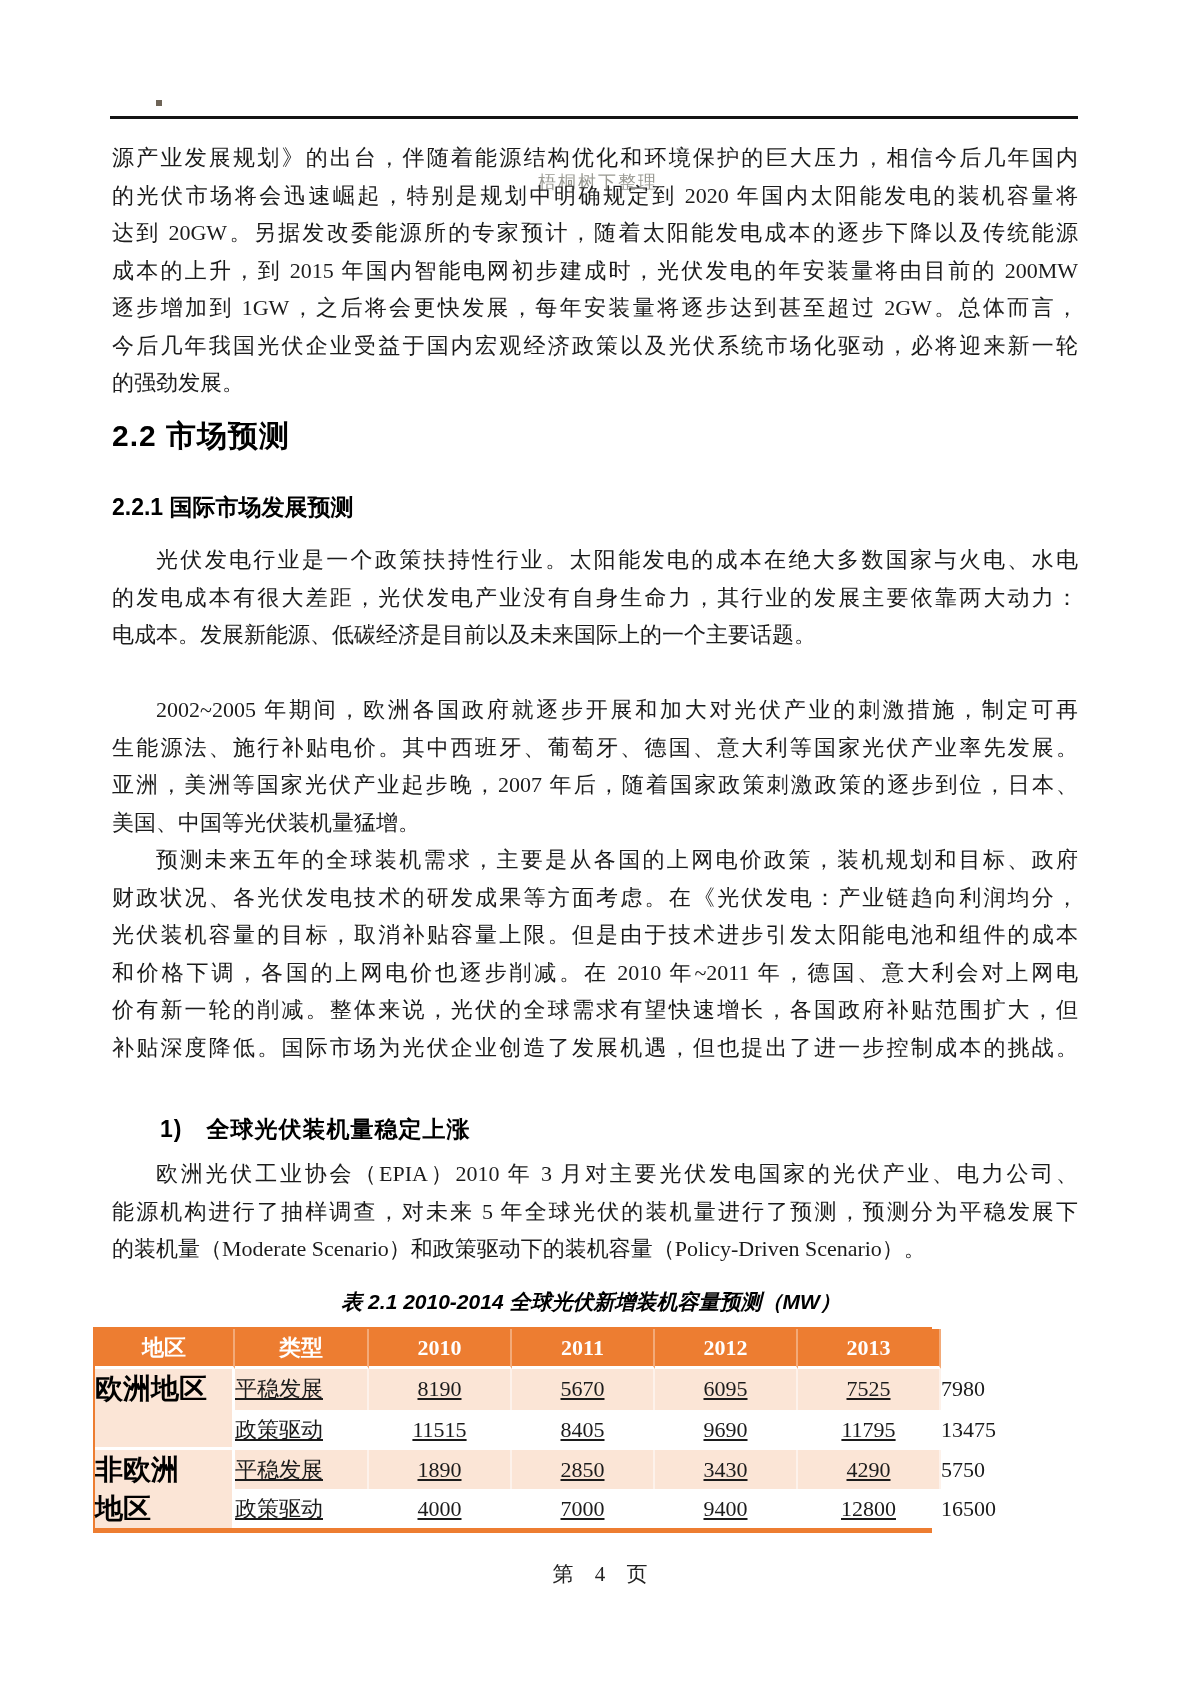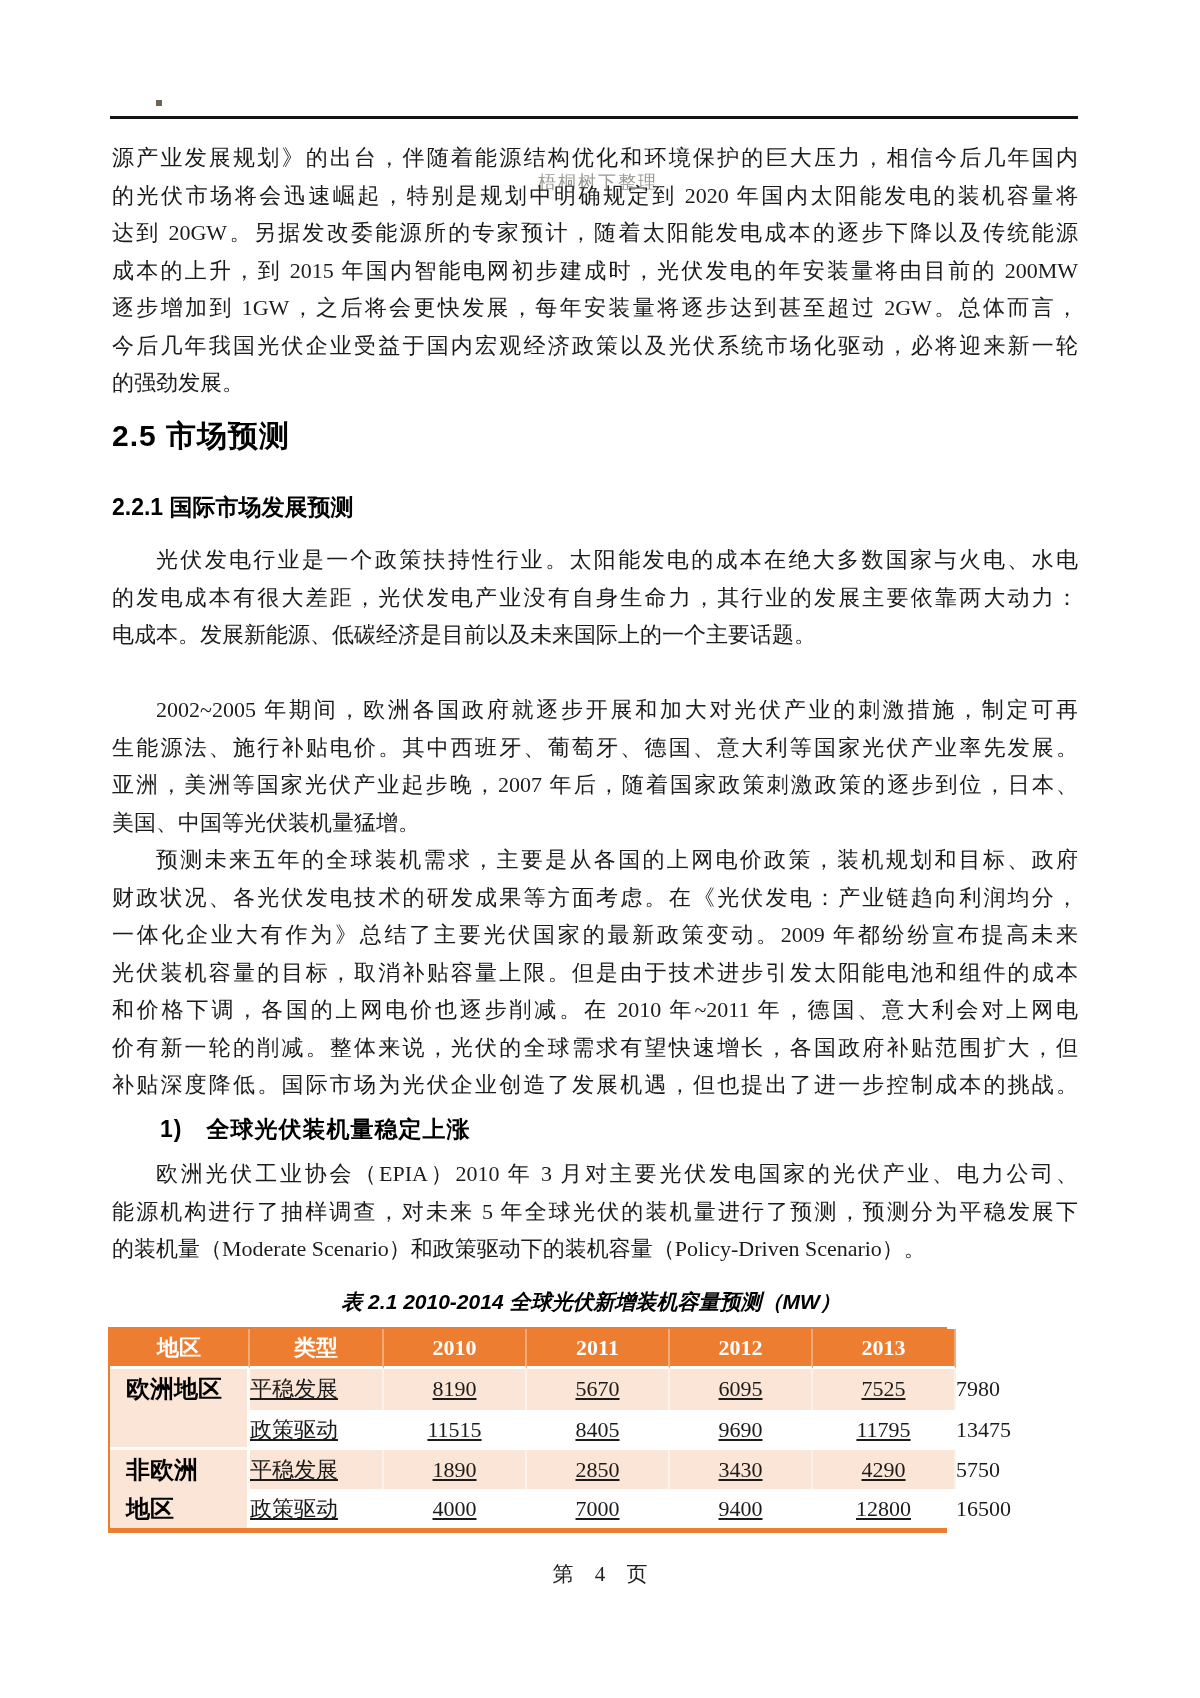--- a/index.html
+++ b/index.html
@@ -21,33 +21,33 @@
 
   .h-sec{position:absolute;left:112px;font-family:"Liberation Sans","DejaVu Sans",sans-serif;
          font-weight:700;color:#000;}
   #h22{top:416px;font-size:30px;letter-spacing:1px;}
   #h221{top:492px;font-size:23px;}
   #hlist{top:1114px;left:160px;font-size:23px;letter-spacing:1px;}
 
   .table-caption{position:absolute;left:95px;top:1288px;width:992px;text-align:center;
                  font-family:"Liberation Sans","DejaVu Sans",sans-serif;font-weight:700;font-size:21px;color:#000;font-style:italic;}
 
-  .twrap{position:absolute;left:108px;top:1327px;width:839px;box-sizing:border-box;
+  .twrap{position:absolute;left:93px;top:1327px;width:839px;box-sizing:border-box;
          border:2px solid #ED7D31;border-bottom-width:5px;}
   table.forecast{width:100%;border-collapse:separate;border-spacing:0;table-layout:fixed;font-size:22px;}
   table.forecast th{background:#ED7D31;color:#ffffff;height:37px;font-weight:700;text-align:center;
       font-family:"Liberation Sans","DejaVu Sans",sans-serif;border-bottom:3px solid #ffffff;padding:0;}
   table.forecast th.num{font-family:"Liberation Serif","DejaVu Serif",serif;}
   table.forecast th:not(:last-child){border-right:2px solid rgba(255,255,255,.35);}
   table.forecast td{height:36px;padding:0;}
   td.region{background:#FBE5D6;font-family:"Liberation Sans","DejaVu Sans",sans-serif;font-weight:700;
             padding-left:14px;vertical-align:top;border-right:3px solid #ffffff;color:#000;}
   td.region{border-bottom:3px solid #ffffff;}
   tr.lastgroup td.region{border-bottom:none;}
-  td.region .rl{height:39px;line-height:39px;font-size:24px;margin-left:16px;}
+  td.region .rl{height:39px;line-height:39px;font-size:28px;}
   tr.band td.c{background:#FBE5D6;}
   tr.white td.c{background:#ffffff;}
   td.c:not(:last-child){border-right:2px solid rgba(255,255,255,.5);text-decoration:underline;}
   td.type{padding-left:14px;}
   td.val{text-align:center;}
 
   .page-number{position:absolute;left:0;top:1560px;width:1200px;text-align:center;
                font-size:21px;word-spacing:16px;color:#222;}
 </style>
 </head>
@@ -63,40 +63,39 @@
   <div class="para" id="p1">
     <div class="text-line">源产业发展规划》的出台，伴随着能源结构优化和环境保护的巨大压力，相信今后几年国内</div>
     <div class="text-line">的光伏市场将会迅速崛起，特别是规划中明确规定到 2020 年国内太阳能发电的装机容量将</div>
     <div class="text-line">达到 20GW。另据发改委能源所的专家预计，随着太阳能发电成本的逐步下降以及传统能源</div>
     <div class="text-line">成本的上升，到 2015 年国内智能电网初步建成时，光伏发电的年安装量将由目前的 200MW</div>
     <div class="text-line">逐步增加到 1GW，之后将会更快发展，每年安装量将逐步达到甚至超过 2GW。总体而言，</div>
     <div class="text-line">今后几年我国光伏企业受益于国内宏观经济政策以及光伏系统市场化驱动，必将迎来新一轮</div>
     <div class="text-line last">的强劲发展。</div>
   </div>
 
-  <div class="h-sec" id="h22">2.5 市场预测</div>
+  <div class="h-sec" id="h22">2.2 市场预测</div>
   <div class="h-sec" id="h221">2.2.1 国际市场发展预测</div>
 
   <div class="para" id="p2">
     <div class="text-line indent">光伏发电行业是一个政策扶持性行业。太阳能发电的成本在绝大多数国家与火电、水电</div>
     <div class="text-line">的发电成本有很大差距，光伏发电产业没有自身生命力，其行业的发展主要依靠两大动力：</div>
     <div class="text-line last">电成本。发展新能源、低碳经济是目前以及未来国际上的一个主要话题。</div>
   </div>
 
   <div class="para" id="p3">
     <div class="text-line indent">2002~2005 年期间，欧洲各国政府就逐步开展和加大对光伏产业的刺激措施，制定可再</div>
     <div class="text-line">生能源法、施行补贴电价。其中西班牙、葡萄牙、德国、意大利等国家光伏产业率先发展。</div>
     <div class="text-line">亚洲，美洲等国家光伏产业起步晚，2007 年后，随着国家政策刺激政策的逐步到位，日本、</div>
     <div class="text-line last">美国、中国等光伏装机量猛增。</div>
   </div>
 
   <div class="para" id="p4">
     <div class="text-line indent">预测未来五年的全球装机需求，主要是从各国的上网电价政策，装机规划和目标、政府</div>
     <div class="text-line">财政状况、各光伏发电技术的研发成果等方面考虑。在《光伏发电：产业链趋向利润均分，</div>
-    <div class="text-line">一体化企业大有作为》总结了主要光伏国家的最新政策变动。2009 年都纷纷宣布提高未来</div>
     <div class="text-line">光伏装机容量的目标，取消补贴容量上限。但是由于技术进步引发太阳能电池和组件的成本</div>
     <div class="text-line">和价格下调，各国的上网电价也逐步削减。在 2010 年~2011 年，德国、意大利会对上网电</div>
     <div class="text-line">价有新一轮的削减。整体来说，光伏的全球需求有望快速增长，各国政府补贴范围扩大，但</div>
     <div class="text-line">补贴深度降低。国际市场为光伏企业创造了发展机遇，但也提出了进一步控制成本的挑战。</div>
   </div>
 
   <div class="h-sec" id="hlist">1)　全球光伏装机量稳定上涨</div>
 
   <div class="para" id="p5">
     <div class="text-line indent">欧洲光伏工业协会（EPIA）2010 年 3 月对主要光伏发电国家的光伏产业、电力公司、</div>

